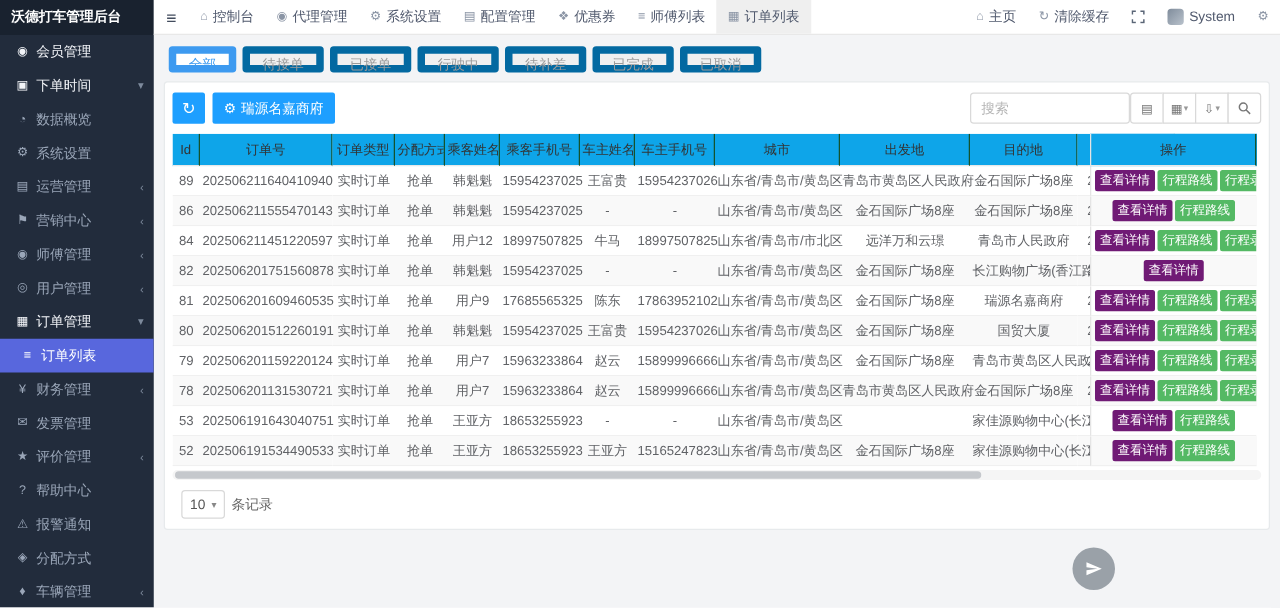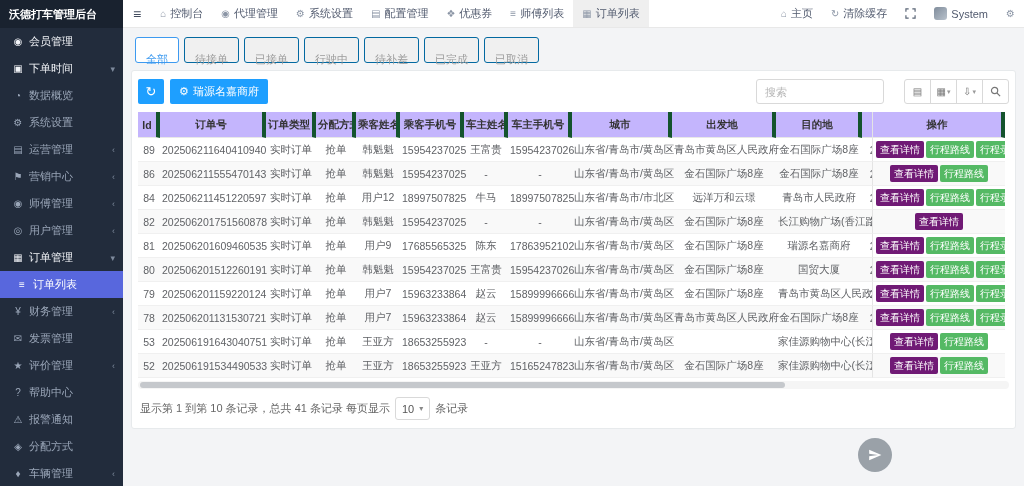--- a/index.html
+++ b/index.html
@@ -22,39 +22,39 @@
 .topbar{height:28px;flex:0 0 28px;background:#fff;border-bottom:1px solid #e8e8e8;display:flex;align-items:stretch;color:#515a6e}
 .hamburger{display:flex;align-items:center;padding:0 10px;font-size:14px;color:#424c5e;cursor:pointer}
 .tb-menu{display:flex}
 .tb-item{display:flex;align-items:center;gap:4px;padding:0 9px;cursor:pointer;white-space:nowrap}
 .tb-item .ic{font-size:10px;color:#8b95a5}
 .tb-item.active{background:#efefef}
 .tb-right{margin-left:auto;display:flex;align-items:stretch}
 .avatar{width:13px;height:13px;border-radius:3px;background:linear-gradient(135deg,#7f8c9b,#b9c2cc)}
 
 .tabs{display:flex;gap:5px;padding:9px 12px 7px;flex:0 0 auto}
-.tab{height:21px;line-height:19px;padding:12px 10px;border:1px solid #0369a1;border-radius:3px;background:#f0f0f0;color:#9b9b9b;cursor:pointer;white-space:nowrap}
+.tab{height:21px;line-height:19px;padding:0 10px;border:6px solid #0369a1;border-radius:3px;background:#f0f0f0;color:#9b9b9b;cursor:pointer;white-space:nowrap}
 .tab.active{background:#fff;border-color:#3d9af0;color:#3d9af0}
 
 .card{margin:0 8px;background:#fff;border:1px solid #e7eaec;border-radius:3px;padding:6px;flex:0 0 auto}
 .toolbar{display:flex;align-items:center;padding:2px 0 8px}
 .btn-blue{height:25px;border:none;border-radius:2px;background:#1e9fff;color:#fff;display:inline-flex;align-items:center;gap:4px;padding:0 9px;font-size:11px;cursor:pointer;margin-right:6px}
 .btn-blue.sq{width:26px;padding:0;justify-content:center;font-size:13px}
 .toolbar-right{margin-left:auto;display:flex;align-items:center}
-.search-input{width:128px;height:25px;border:1px solid #d9d9d9;border-radius:3px;padding:0 8px;font-size:11px;color:#555;outline:none;margin-right:20px;background:#fff}
+.search-input{width:128px;height:25px;border:1px solid #d9d9d9;border-radius:3px;padding:0 8px;font-size:11px;color:#555;outline:none;margin-right:0;background:#fff}
 .search-input::placeholder{color:#b5b5b5}
 .tool-btn{width:27px;height:25px;border:1px solid #d9d9d9;background:#fff;color:#777;display:inline-flex;align-items:center;justify-content:center;gap:1px;margin-left:-1px;cursor:pointer;font-size:10px}
 .tool-btn.first{border-radius:3px 0 0 3px;margin-left:0}
 .tool-btn.last{border-radius:0 3px 3px 0}
 .tool-btn .caret{font-size:7px;color:#999}
 
 .table-wrap{overflow:hidden;position:relative}
 table{border-collapse:separate;border-spacing:0;table-layout:fixed;width:935px;font-size:10.5px}
 th,td{height:24px;padding:0 2px;text-align:center;white-space:nowrap;overflow:hidden}
-thead th{height:26px;font-weight:bold;color:#333;background:#c4b5fd;border-bottom:1px solid #e8e8e8;border-right:4px solid #14532d}
+thead th{height:26px;font-weight:normal;color:#333;background:#0ea5e9;border-bottom:1px solid #e8e8e8;border-right:1px solid #14532d}
 tbody td{color:#606266;border-bottom:1px solid #f0f0f0;background:#fff;overflow:visible}
 tbody tr:nth-child(even) td{background:#f9f9f9}
 th.op,td.op{position:sticky;right:4px;z-index:2;border-left:1px solid #e4e4e4;overflow:hidden}
 .act{display:inline-block;height:17px;line-height:17px;padding:0 4px;margin:0 1px;border-radius:2px;color:#fff;font-size:10px;cursor:pointer}
 .act.blue{background:#701a75}
 .act.green{background:#54b964}
 
 .hscroll{height:8px;margin:3px 0 0;background:#f5f5f5;border-radius:4px;position:relative}
 .hthumb{position:absolute;top:1px;left:2px;height:6px;width:74%;border-radius:3px;background:#c5c8cc;cursor:pointer}
 
@@ -442,21 +442,20 @@
                 <td class="op"><span class="act blue">查看详情</span><span class="act green">行程路线</span></td>
               </tr>
             </tbody>
         </table>
       </div>
       <div class="hscroll">
           <div class="hthumb"></div>
         </div>
 
       <div class="tfoot">
-        <span>显示第 1 到第 10 条记录，总共 41 条记录 每页显示</span>
         <span class="page-size">
           <span>10</span>
           <span class="caret">▾</span>
         </span>
         <span>条记录</span>
       </div>
     </section>
 
   </div>
 

